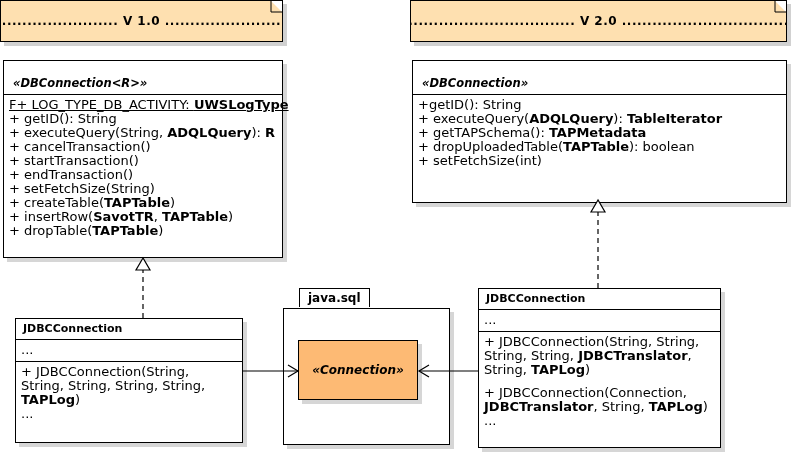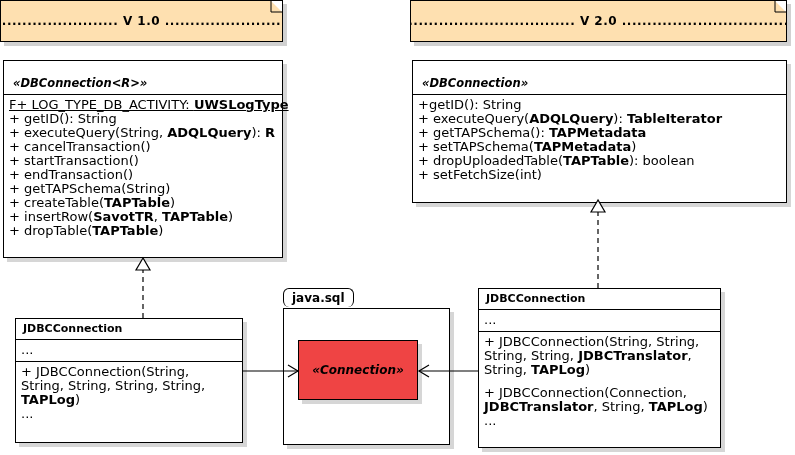--- a/index.html
+++ b/index.html
@@ -79,21 +79,21 @@
     line-height: 14px;
     font-size: 13px;
   }
   .uml-class .member.wrap { white-space: normal; }
   .uml-class .member b { font-weight: bold; }
   .uml-class .member.static { text-decoration: underline; }
   .uml-class .spacer { height: 9px; }
 
   
   .iface-box {
-    background: #ef4444;
+    background: #fdba74;
     border: 1px solid #000000;
     box-shadow: 4px 4px 0 0 rgba(0,0,0,0.16);
     display: flex;
     align-items: center;
     justify-content: center;
     font-style: italic;
     font-weight: bold;
     font-size: 12px;
   }
 
@@ -145,51 +145,50 @@
 
 <div class="node uml-class" style="left:3px; top:60px; width:280px; height:198px;">
   <div class="title iface">«DBConnection&lt;R&gt;»</div>
   <div class="compartment">
     <div class="member static">F+&nbsp;LOG_TYPE_DB_ACTIVITY:&nbsp;<b>UWSLogType</b></div>
     <div class="member">+ getID(): String</div>
     <div class="member">+ executeQuery(String, <b>ADQLQuery</b>): <b>R</b></div>
     <div class="member">+ cancelTransaction()</div>
     <div class="member">+ startTransaction()</div>
     <div class="member">+ endTransaction()</div>
-    <div class="member">+ getTAPSchema(String)</div>
+    <div class="member">+ setFetchSize(String)</div>
     <div class="member">+ createTable(<b>TAPTable</b>)</div>
     <div class="member">+ insertRow(<b>SavotTR</b>, <b>TAPTable</b>)</div>
     <div class="member">+ dropTable(<b>TAPTable</b>)</div>
   </div>
 </div>
 
 <div class="node uml-class" style="left:412px; top:60px; width:375px; height:143px;">
   <div class="title iface">«DBConnection»</div>
   <div class="compartment">
     <div class="member">+getID(): String</div>
     <div class="member">+ executeQuery(<b>ADQLQuery</b>): <b>TableIterator</b></div>
     <div class="member">+ getTAPSchema(): <b>TAPMetadata</b></div>
-    <div class="member">+ setTAPSchema(<b>TAPMetadata</b>)</div>
     <div class="member">+ dropUploadedTable(<b>TAPTable</b>): boolean</div>
     <div class="member">+ setFetchSize(int)</div>
   </div>
 </div>
 
 <div class="node uml-class" style="left:15px; top:318px; width:228px; height:125px;">
   <div class="title">JDBCConnection</div>
   <div class="compartment">
     <div class="member">...</div>
   </div>
   <div class="compartment">
     <div class="member wrap">+ JDBCConnection(String, String, String, String, String, <b>TAPLog</b>)</div>
     <div class="member">...</div>
   </div>
 </div>
 
-<div class="pkg-tab" style="left:283px; top:288px;border-radius:6px;">
+<div class="pkg-tab" style="left:299px; top:288px;">
   <span>java.sql</span>
 </div>
 <div class="pkg-body" style="left:283px; top:308px; width:165px; height:135px;"></div>
 <div class="node iface-box" style="left:298px; top:340px; width:120px; height:60px; z-index:5;">
   <span>«Connection»</span>
 </div>
 
 <div class="node uml-class" style="left:478px; top:288px; width:243px; height:160px;">
   <div class="title">JDBCConnection</div>
   <div class="compartment">

